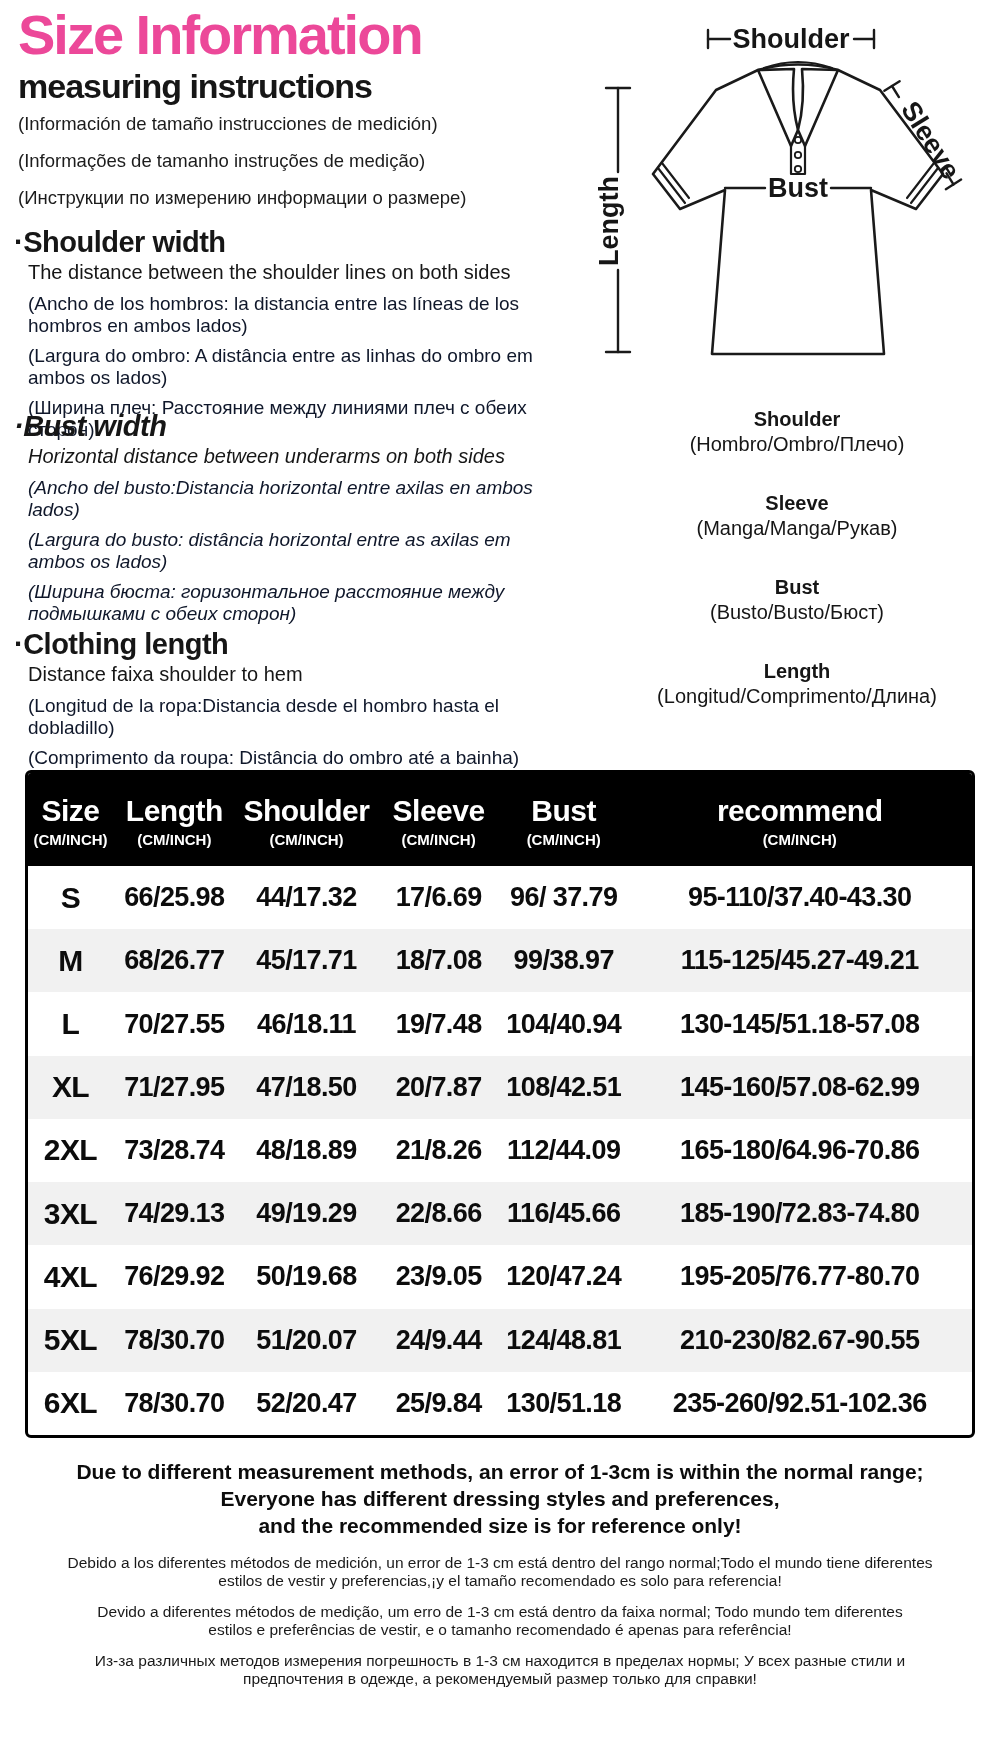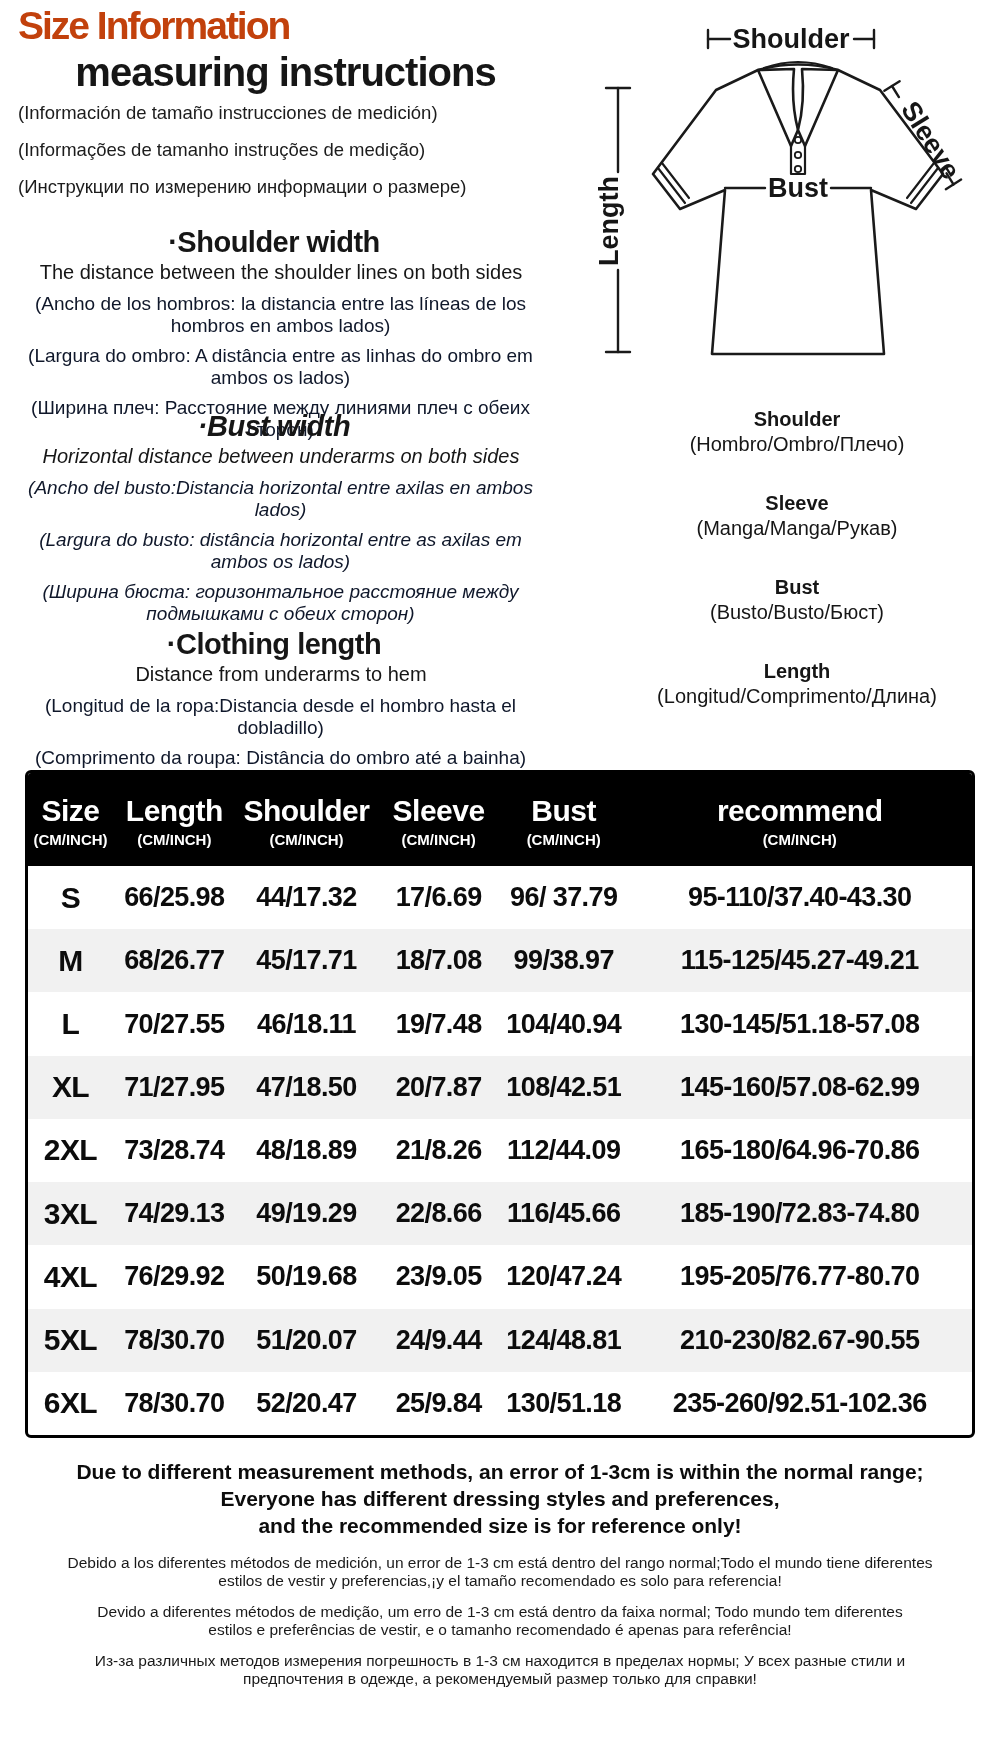--- a/index.html
+++ b/index.html
@@ -2,27 +2,27 @@
 <html><head>
 <meta charset="utf-8">
 <style>
   * { margin:0; padding:0; box-sizing:border-box; }
   html,body { background:#ffffff; }
   body { font-family:"Liberation Sans", sans-serif; color:#111; }
   .page { position:relative; width:1000px; height:1737px; background:#fff; overflow:hidden; margin:0 auto; }
 
   
   .title-block { position:absolute; left:18px; top:6px; width:535px; }
-  .title-block h1 { font-size:39px; font-weight:700; letter-spacing:-2px; line-height:1.05; color:#c2410c; }
-  .title-block h2 { font-size:40px; font-weight:700; letter-spacing:-1px; line-height:1.05; margin-top:4px; color:#161616;text-align:center; }
+  .title-block h1 { font-size:56px; font-weight:700; letter-spacing:-2px; line-height:1.05; color:#ec4899; }
+  .title-block h2 { font-size:34px; font-weight:700; letter-spacing:-1px; line-height:1.05; margin-top:4px; color:#161616; }
   .title-block .tr { font-size:18.5px; line-height:25px; margin-top:12px; color:#1c1c1c; }
   .title-block .tr:first-of-type { margin-top:7px; }
 
   
-  .m-section { position:absolute; left:14px; width:520px;text-align:center; }
+  .m-section { position:absolute; left:14px; width:520px; }
   .m-section h3 { font-size:29px; font-weight:700; letter-spacing:-0.5px; color:#161616; }
   .m-section .desc { font-size:20px; margin:2px 0 9px 14px; color:#161616; }
   .m-section .small { font-size:19px; line-height:1.16; margin:0 0 8px 14px; color:#0f172a; width:505px; }
   #sec-shoulder { top:226px; }
   #sec-bust { top:410px;font-style:italic; }
   #sec-length { top:628px; }
 
   
   .diagram { position:absolute; left:558px; top:6px; width:440px; height:366px; }
   .diagram svg { width:100%; height:100%; }
@@ -128,21 +128,21 @@
   <div class="m-section" id="sec-bust">
     <h3>·Bust width</h3>
     <div class="desc">Horizontal distance between underarms on both sides</div>
     <div class="small">(Ancho del busto:Distancia horizontal entre axilas en ambos lados)</div>
     <div class="small">(Largura do busto: distância horizontal entre as axilas em ambos os lados)</div>
     <div class="small">(Ширина бюста: горизонтальное расстояние между подмышками с обеих сторон)</div>
   </div>
 
   <div class="m-section" id="sec-length">
     <h3>·Clothing length</h3>
-    <div class="desc">Distance from underarms to hem</div>
+    <div class="desc">Distance faixa shoulder to hem</div>
     <div class="small">(Longitud de la ropa:Distancia desde el hombro hasta el dobladillo)</div>
     <div class="small">(Comprimento da roupa: Distância do ombro até a bainha)</div>
   </div>
 
   <div class="legend">
     <div class="leg-item">
       <div class="term">Shoulder</div>
       <div class="trn">(Hombro/Ombro/Плечо)</div>
     </div>
     <div class="leg-item">

